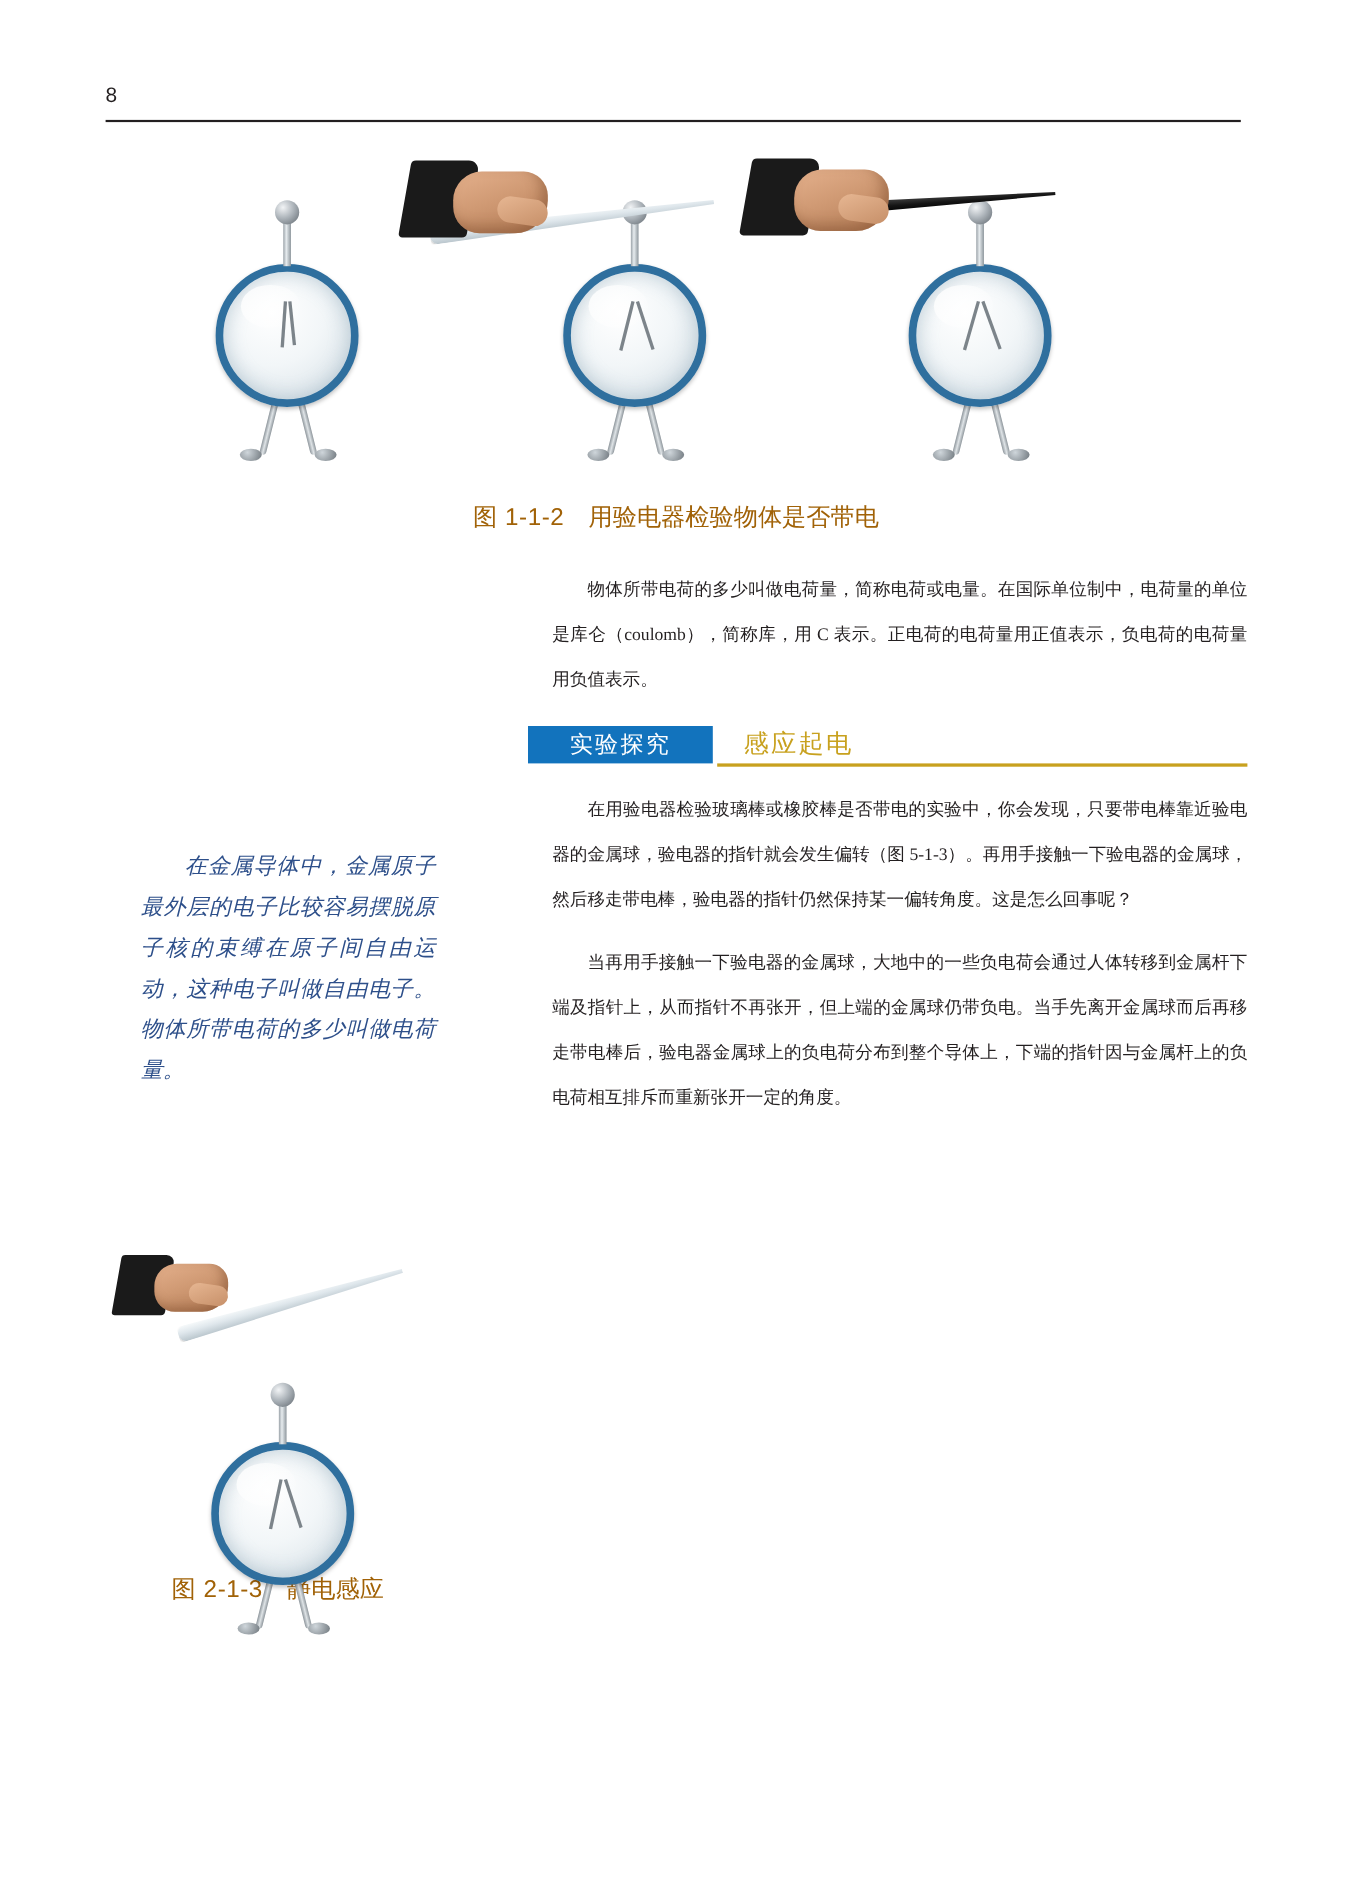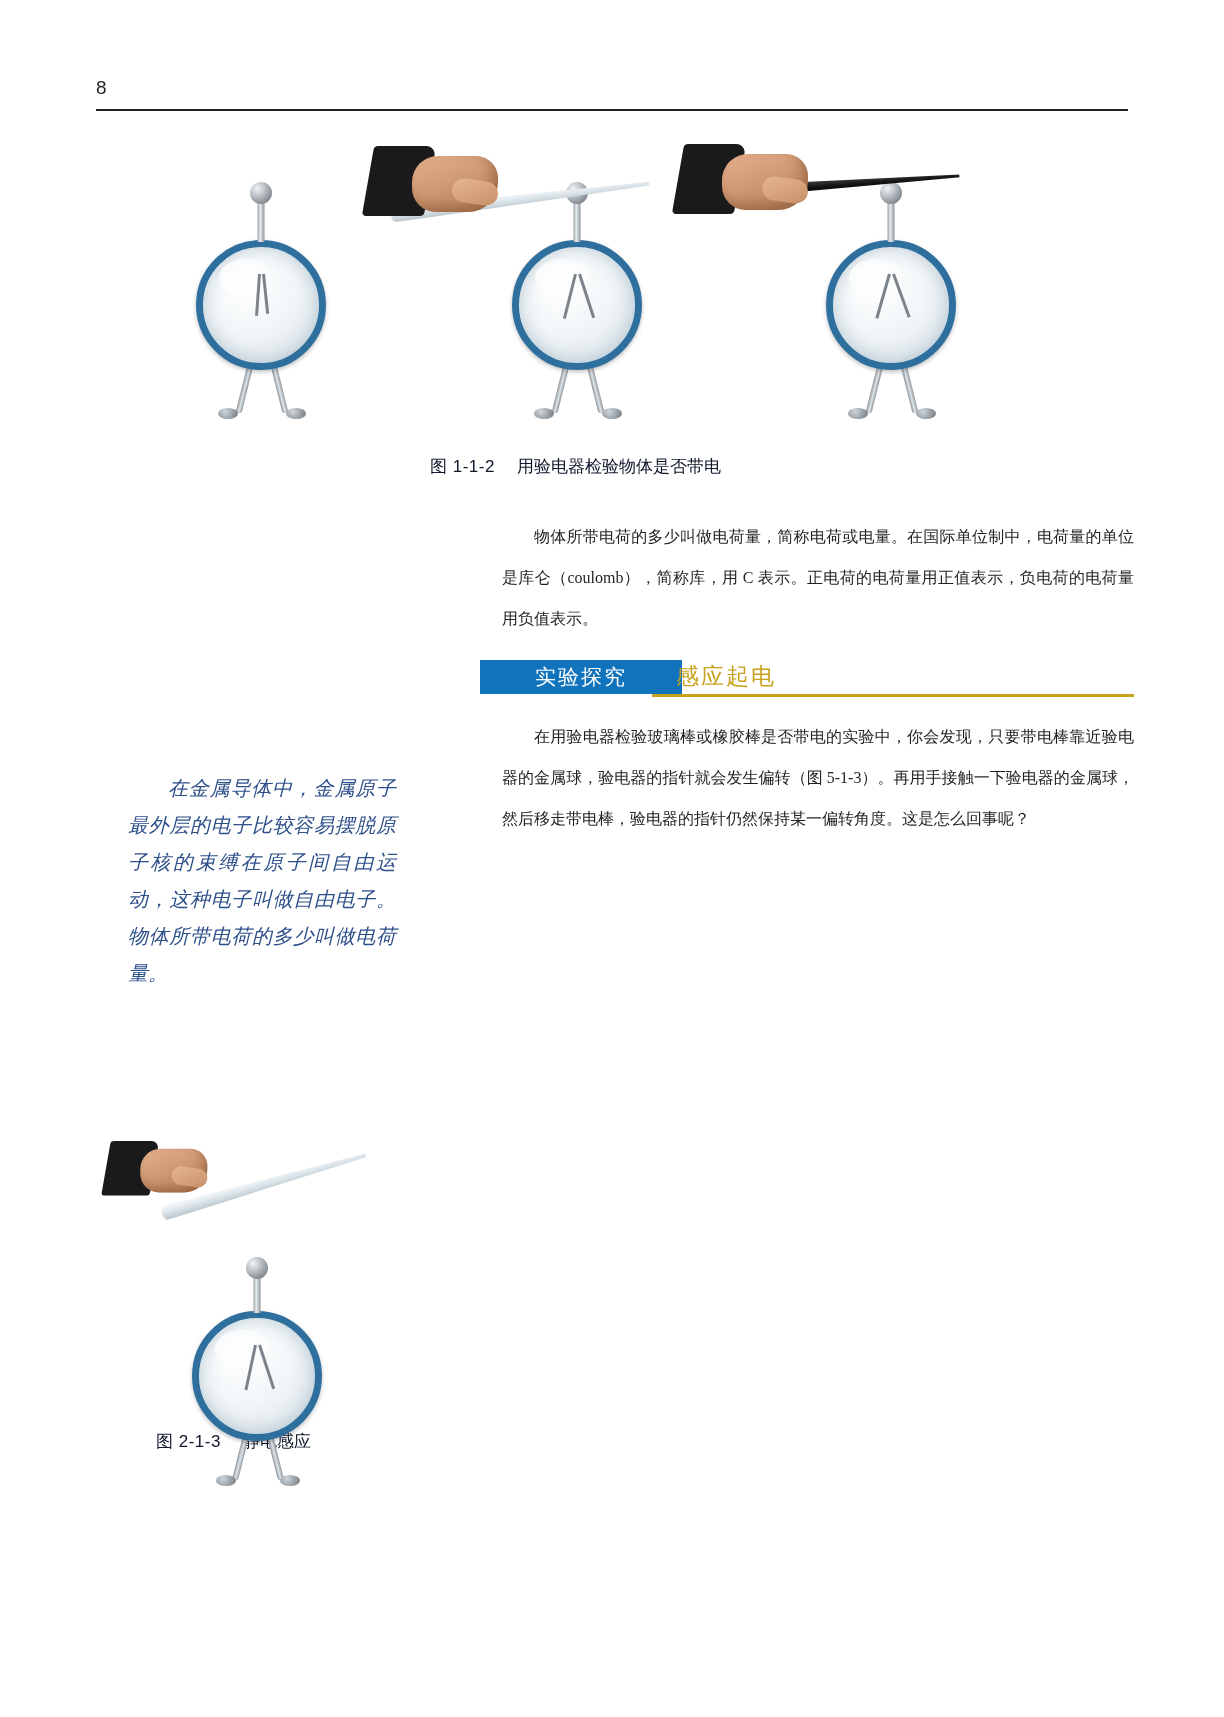--- a/index.html
+++ b/index.html
@@ -152,22 +152,22 @@
     height: 14px;
     background: linear-gradient(to bottom, #4a4a4a 0%, #151515 55%, #000 100%);
     border-radius: 7px 3px 3px 7px;
     z-index: 5;
     clip-path: polygon(0 0, 100% 40%, 100% 60%, 0 100%);
   }
 
   .fig-caption {
     position: absolute;
     font-family: "Liberation Sans", sans-serif;
-    font-size: 17px;
-    color: #0f172a;
+    font-size: 22px;
+    color: #a16207;
     white-space: nowrap;
   }
   #cap-top { left: 430px; top: 455px; }
   #cap-bottom { left: 156px; top: 1430px; }
   .cap-num { letter-spacing: .5px; }
   .cap-sep { display: inline-block; width: 22px; }
 
   
   .maincol {
     position: absolute;
@@ -190,21 +190,21 @@
   .exp-banner {
     position: absolute;
     left: 480px;
     top: 660px;
     width: 654px;
     height: 36px;
   }
   .exp-tag {
     position: absolute;
     left: 0; top: 0;
-    width: 202px; height: 34px;
+    width: 168px; height: 34px;
     background: #1273bd;
     color: #ffffff;
     font-family: "Liberation Sans", sans-serif;
     font-size: 21px;
     letter-spacing: 2px;
     display: flex;
     align-items: center;
     justify-content: center;
     box-sizing: border-box;
   }
@@ -318,20 +318,21 @@
 </div>
 
 <div class="exp-banner">
   <div class="exp-tag">实验探究</div>
   <div class="exp-title">感应起电</div>
   <div class="exp-underline"></div>
 </div>
 
 <div class="maincol" style="top:700px;">
   <p class="para">在用验电器检验玻璃棒或橡胶棒是否带电的实验中，你会发现，只要带电棒靠近验电器的金属球，验电器的指针就会发生偏转（图 5-1-3）。再用手接触一下验电器的金属球，然后移走带电棒，验电器的指针仍然保持某一偏转角度。这是怎么回事呢？</p>
+  <p class="para">当再用手接触一下验电器的金属球，大地中的一些负电荷会通过人体转移到金属杆下端及指针上，从而指针不再张开，但上端的金属球仍带负电。当手先离开金属球而后再移走带电棒后，验电器金属球上的负电荷分布到整个导体上，下端的指针因与金属杆上的负电荷相互排斥而重新张开一定的角度。</p>
 </div>
 
 <div class="sidenote">在金属导体中，金属原子最外层的电子比较容易摆脱原子核的束缚在原子间自由运动，这种电子叫做自由电子。物体所带电荷的多少叫做电荷量。</div>
 
 <div class="fig-bottom">
   <div class="electroscope" style="left:82px; top:82px;">
     <div class="es-ball" style="top:0;"></div>
     <div class="es-rod" style="top:20px; height:36px;"></div>
     <div class="es-body" style="top:54px;"></div>
     <div class="es-needle" style="left:62px; top:88px; height:46px; transform:rotate(12deg);"></div>

